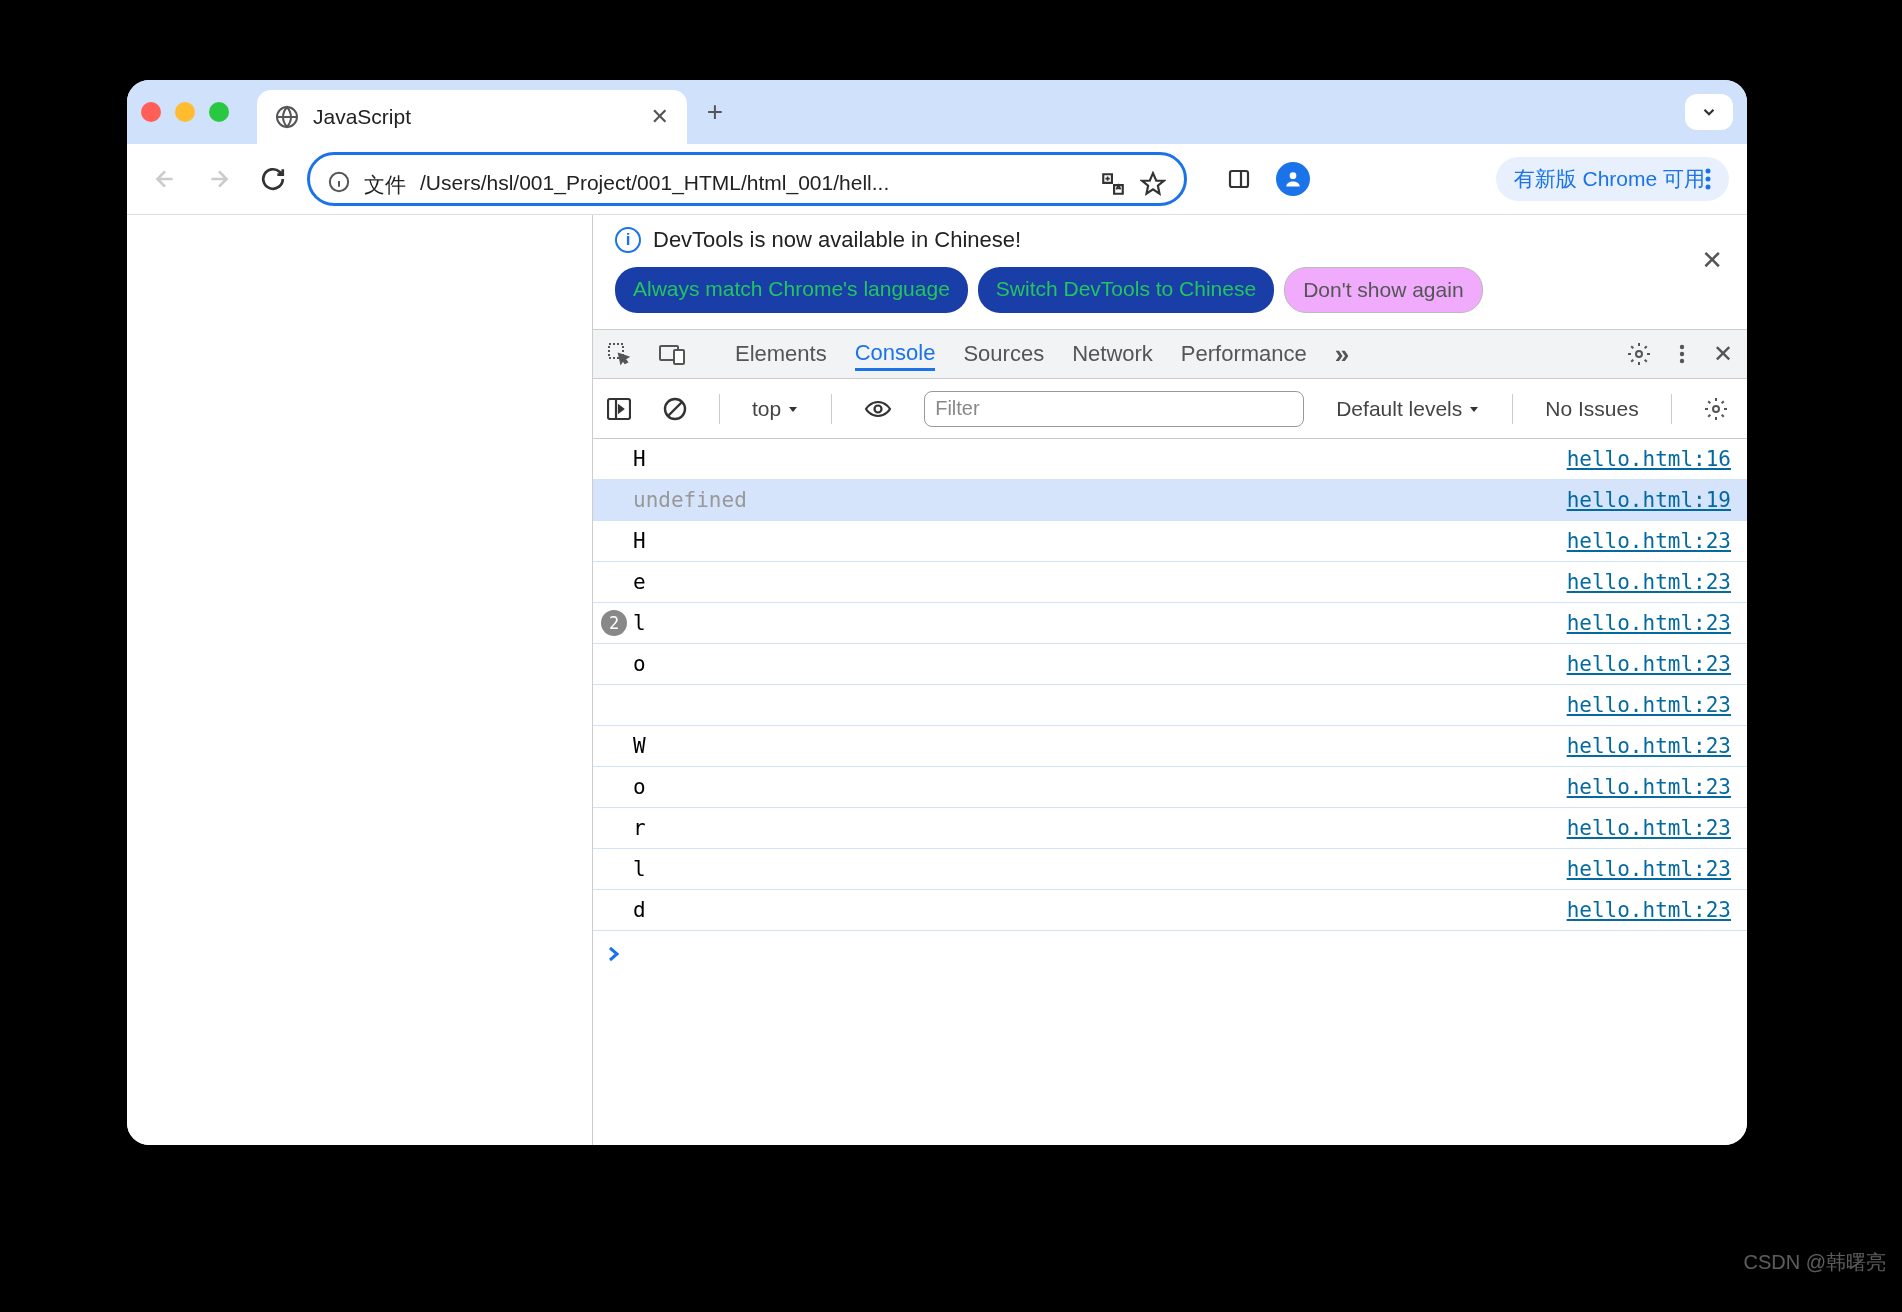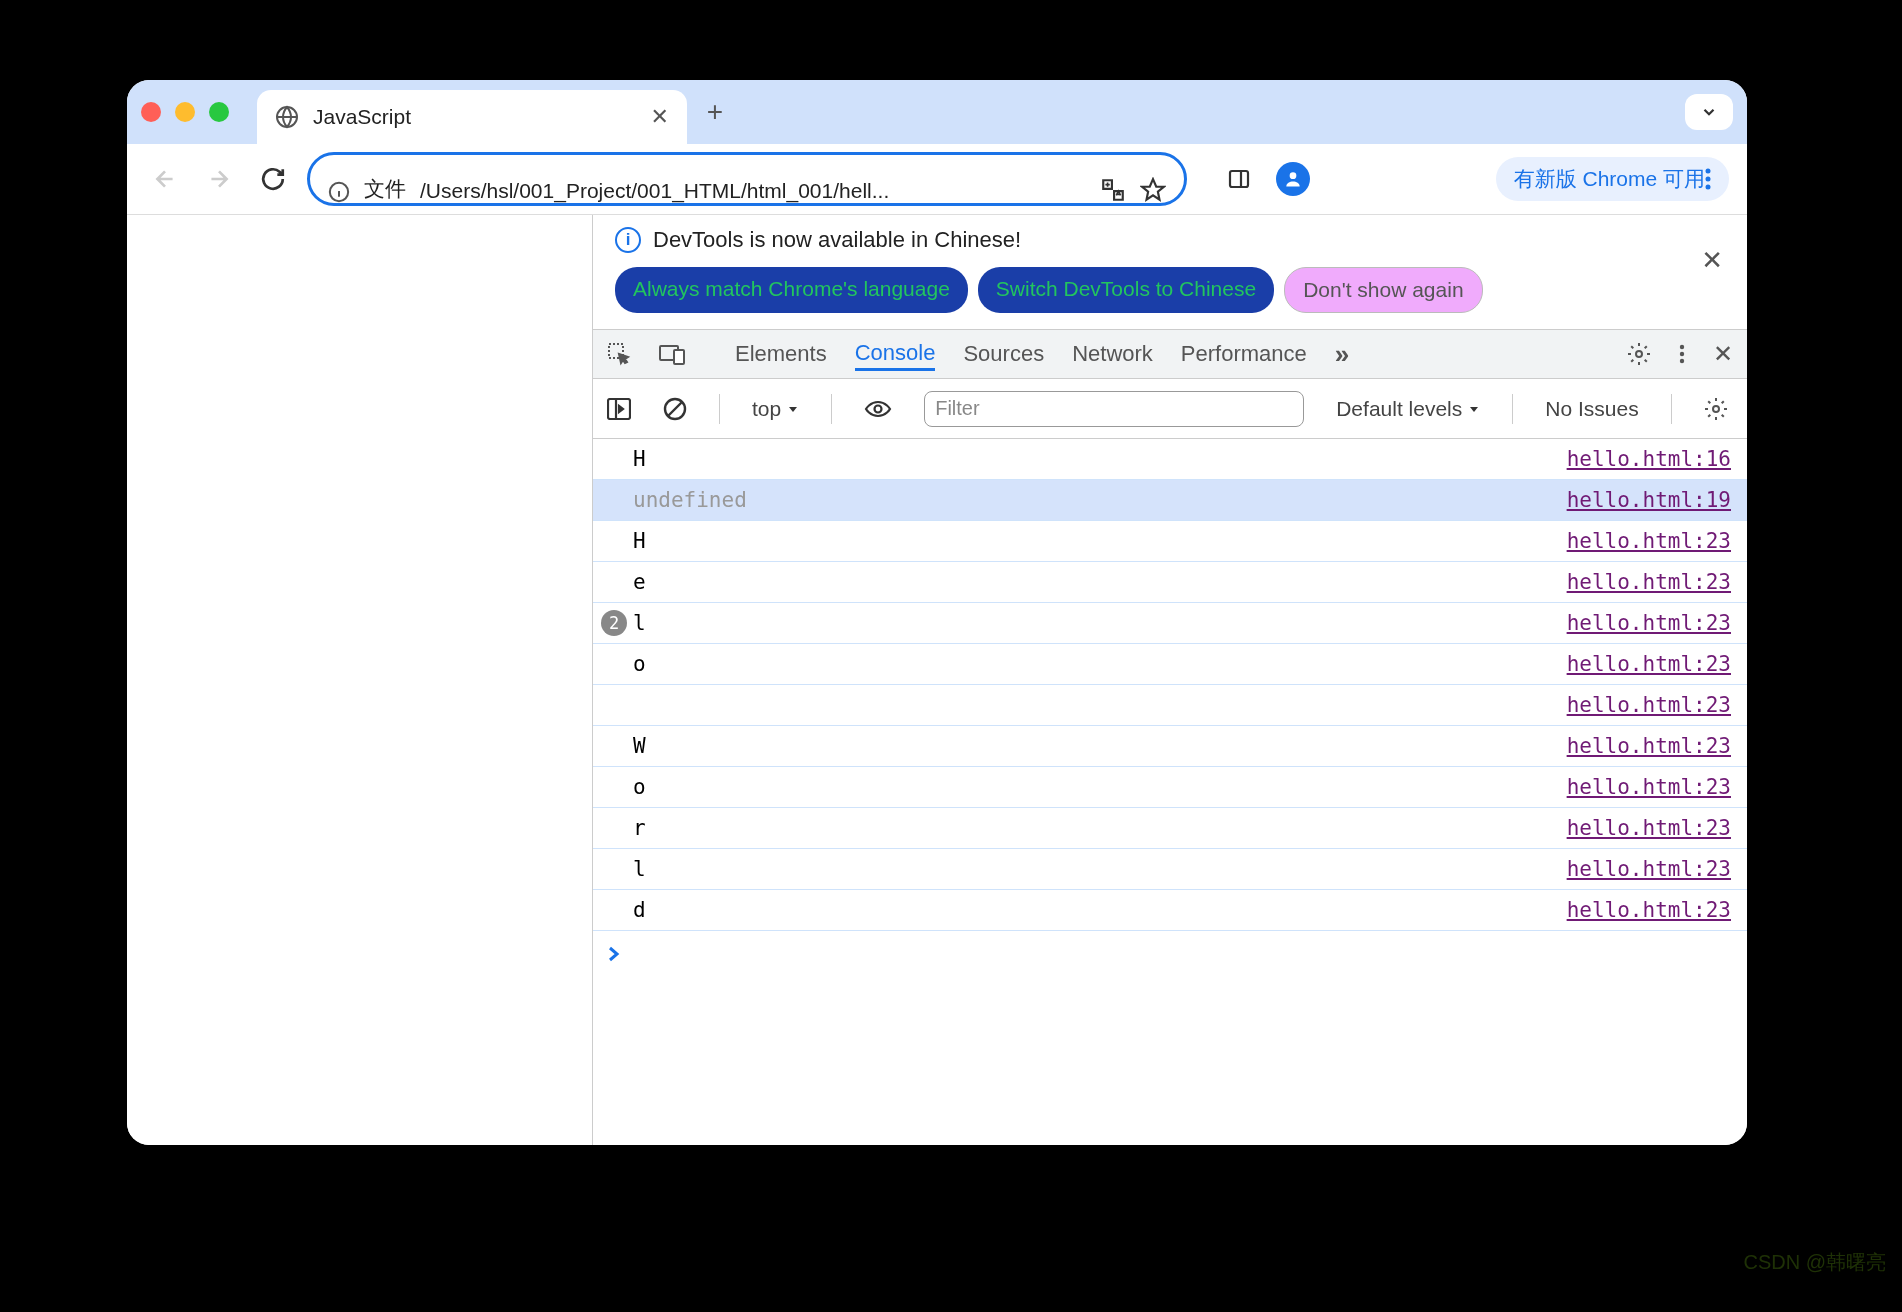--- a/index.html
+++ b/index.html
@@ -10,21 +10,21 @@
 .dot { width: 20px; height: 20px; border-radius: 50%; }
 .dot.r { background: #ff5f57; } .dot.y { background: #febc2e; } .dot.g { background: #28c840; }
 .tab { background: #fff; border-radius: 14px 14px 0 0; height: 54px; margin-top: 10px; display: flex; align-items: center; padding: 0 18px; gap: 14px; min-width: 430px; font-size: 21px; color: #222; }
 .globe { width: 24px; height: 24px; display: flex; align-items: center; justify-content: center; }
 .tab-close { margin-left: auto; font-size: 22px; cursor: pointer; color: #555; }
 .newtab { width: 40px; display: flex; justify-content: center; font-size: 28px; color: #555; margin-left: 8px; }
 .dd { margin-left: auto; background: #fff; border-radius: 12px; width: 48px; height: 36px; display: flex; align-items: center; justify-content: center; }
 .toolbar { height: 70px; display: flex; align-items: center; padding: 0 18px; gap: 14px; background: #fff; }
 .tbtn { width: 40px; height: 40px; display: flex; align-items: center; justify-content: center; color: #555; cursor: pointer; border-radius: 50%; }
 .tbtn.dis { color: #ccc; }
-.addrbar { flex: 0 0 880px; height: 54px; border: 3px solid #1a73e8; border-radius: 28px; display: flex; align-items: flex-end; padding: 0 18px; gap: 14px; font-size: 21px; color: #222; }
+.addrbar { flex: 0 0 880px; height: 54px; border: 3px solid #1a73e8; border-radius: 28px; display: flex; align-items: flex-start; padding: 16px 18px; gap: 14px; font-size: 21px; color: #222; }
 .addr-text { flex: 1; white-space: nowrap; overflow: hidden; text-overflow: ellipsis; }
 .pill-notice { background: #e8f0fe; color: #1a73e8; font-size: 21px; padding: 8px 18px; border-radius: 22px; display: flex; align-items: center; margin-left: auto; }
 .avatar { width: 34px; height: 34px; background: #1a73e8; border-radius: 50%; display: flex; align-items: center; justify-content: center; }
 .content { display: flex; height: calc(100% - 134px); border-top: 1px solid #ddd; }
 .left { width: 466px; background: #fff; border-right: 1px solid #ccc; }
 .devtools { flex: 1; display: flex; flex-direction: column; background: #fff; }
 .dt-banner { padding: 12px 22px 16px; position: relative; }
 .banner-text { display: flex; align-items: center; gap: 12px; color: #222; font-size: 22px; margin-bottom: 14px; }
 .info-ic { width: 26px; height: 26px; border: 2.5px solid #1a73e8; border-radius: 50%; display: flex; align-items: center; justify-content: center; color: #1a73e8; font-size: 17px; font-weight: bold; }
 .banner-btns { display: flex; gap: 10px; }
@@ -38,23 +38,23 @@
 .dt-tabs .sp { flex: 1; }
 .dt-subbar { height: 60px; border-bottom: 1px solid #ccc; display: flex; align-items: center; padding: 0 14px; gap: 32px; font-size: 21px; color: #444; }
 .filter { flex: 0 0 380px; height: 36px; border: 1.5px solid #999; border-radius: 8px; padding: 0 10px; font-size: 20px; color: #888; display: flex; align-items: center; }
 .console-out { flex: 1; overflow: auto; font-family: Menlo, Consolas, monospace; font-size: 21px; }
 .crow { display: flex; align-items: center; height: 41px; padding: 0 16px 0 8px; border-bottom: 1px solid #cfe3fb; }
 .crow.hl { background: #d5e3fb; }
 .crow .badge { width: 26px; }
 .crow .badge-c { width: 26px; height: 26px; border-radius: 50%; background: #888; color: #fff; font-size: 17px; display: flex; align-items: center; justify-content: center; }
 .crow .msg { flex: 1; padding-left: 6px; }
 .crow .msg.dim { color: #999; }
-.crow .src { color: #701a75; text-decoration: underline; cursor: pointer; }
+.crow .src { color: #0369a1; text-decoration: underline; cursor: pointer; }
 .prompt { padding: 14px 14px; color: #1a73e8; font-size: 22px; }
-.watermark { position: absolute; right: 16px; bottom: 36px; color: #4d7c0f; font-size: 20px; opacity: .4; }
+.watermark { position: absolute; right: 16px; bottom: 36px; color: #e5e5e5; font-size: 20px; opacity: .4; }
 svg { display: block; }
 .vsep { width: 1px; height: 30px; background: #ccc; }
 </style>
 </head>
 <body>
 
 <div class="window">
   <div class="tabstrip">
     <div class="traffic">
       <div class="dot r"></div>

